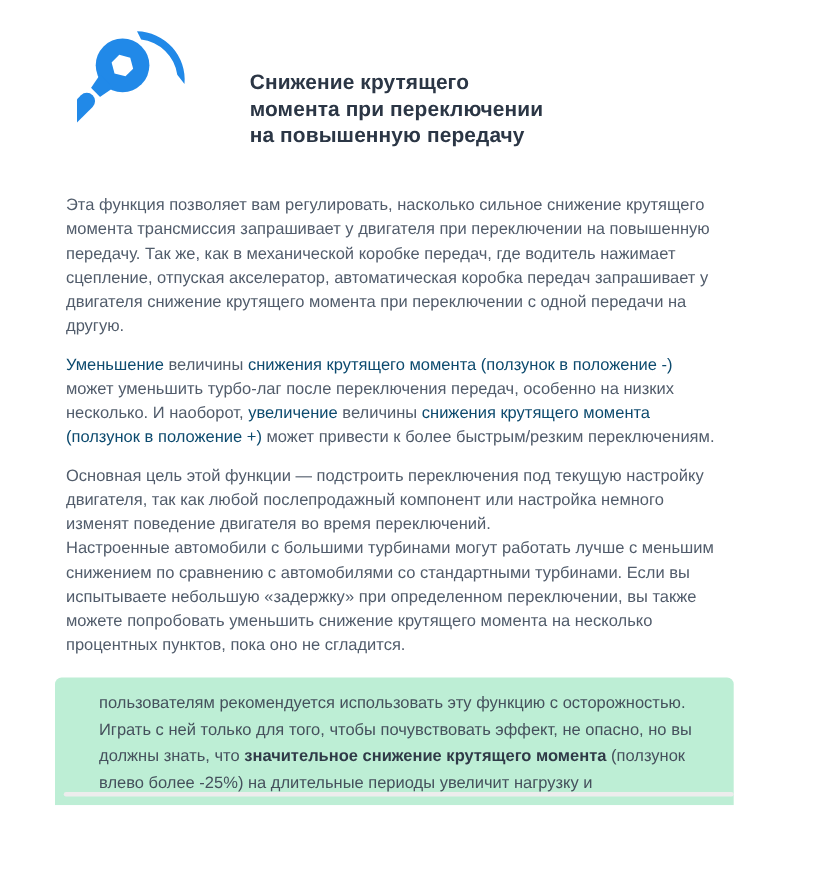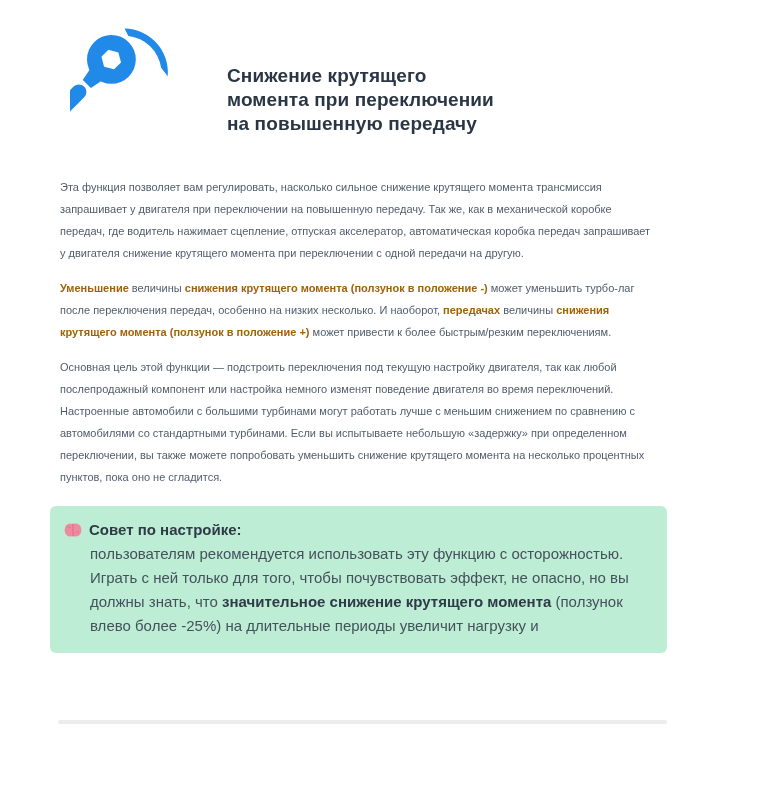--- a/index.html
+++ b/index.html
@@ -18,24 +18,24 @@
   h1.title{
     margin:44px 0 0 31px;
     font-size:19px;line-height:24px;font-weight:700;
     color:#2b3645;letter-spacing:.1px;
     max-width:330px;
   }
   
   .article{margin:34px 60px 0 60px;width:598px;}
   .article p{
     margin:0 0 13px 0;
-    font-size:11px;line-height:22px;
+    font-size:15px;line-height:22px;
     color:#515c6b;
   }
-  .article p b, .article p strong{font-weight:700;color:#a16207;}
+  .article p b, .article p strong{font-weight:400;color:#0c4a6e;}
   
   .tip{
     box-sizing:border-box;
     margin:18px 0 0 -10px;
     width:617px;
     background:#bdeed5;
     border-radius:6px;
     padding:12px 20px 15px 14px;
     font-size:15px;line-height:24px;color:#45505c;
   }
@@ -70,35 +70,24 @@
           <polygon fill="#ffffff" points="42,31.5 51.5,37 51.5,47.5 42,53 32.5,47.5 32.5,37"></polygon>
         </g>
       </svg>
     </div>
     <h1 class="title">Снижение крутящего<br>момента при переключении<br>на повышенную передачу</h1>
   </header>
 
   <main class="article">
     <div>
         <p><span>Эта функция позволяет вам регулировать, насколько сильное снижение крутящего момента трансмиссия запрашивает у двигателя при переключении на повышенную передачу. Так же, как в механической коробке передач, где водитель нажимает сцепление, отпуская акселератор, автоматическая коробка передач запрашивает у двигателя снижение крутящего момента при переключении с одной передачи на другую.</span></p>
-        <p><b>Уменьшение</b><span> величины </span><b>снижения крутящего момента (ползунок в положение -)</b><span> может уменьшить турбо-лаг после переключения передач, особенно на низких несколько. И наоборот, </span><b>передачах</b><span> величины </span><b>снижения крутящего момента (ползунок в положение +)</b><span> может привести к более быстрым/резким переключениям.</span></p>
+        <p><b>Уменьшение</b><span> величины </span><b>снижения крутящего момента (ползунок в положение -)</b><span> может уменьшить турбо-лаг после переключения передач, особенно на низких несколько. И наоборот, </span><b>увеличение</b><span> величины </span><b>снижения крутящего момента (ползунок в положение +)</b><span> может привести к более быстрым/резким переключениям.</span></p>
         <p><span>Основная цель этой функции — подстроить переключения под текущую настройку двигателя, так как любой послепродажный компонент или настройка немного изменят поведение двигателя во время переключений.</span><br><span>Настроенные автомобили с большими турбинами могут работать лучше с меньшим снижением по сравнению с автомобилями со стандартными турбинами. Если вы испытываете небольшую «задержку» при определенном переключении, вы также можете попробовать уменьшить снижение крутящего момента на несколько процентных пунктов, пока оно не сгладится.</span></p>
       </div>
 
     <aside class="tip">
-      <div class="tip-head">
-        <span class="brain">
-          <svg viewBox="0 0 18 16" width="18" height="16" xmlns="http://www.w3.org/2000/svg" aria-hidden="true">
-            <ellipse cx="6.2" cy="8" rx="5.6" ry="6.6" fill="#ef8ba0"></ellipse>
-            <ellipse cx="11.8" cy="8" rx="5.6" ry="6.6" fill="#ef8ba0"></ellipse>
-            <line x1="9" y1="1.6" x2="9" y2="14.4" stroke="#e06c86" stroke-width="1.1"></line>
-            <path d="M3.5,5 q2,-1 3,1 M11.5,10 q2,1 3.2,-0.6" stroke="#e06c86" stroke-width="0.9" fill="none"></path>
-          </svg>
-        </span>
-        <strong>Совет по настройке:</strong>
-      </div>
       <div class="tip-body"><span>пользователям рекомендуется использовать эту функцию с осторожностью. Играть с ней только для того, чтобы почувствовать эффект, не опасно, но вы должны знать, что </span><b>значительное снижение крутящего момента</b><span> (ползунок влево более -25%) на длительные периоды увеличит нагрузку и </span></div>
     </aside>
   </main>
 
   <div class="bottom-divider"></div>
 
 </div>
 
 </body></html>

